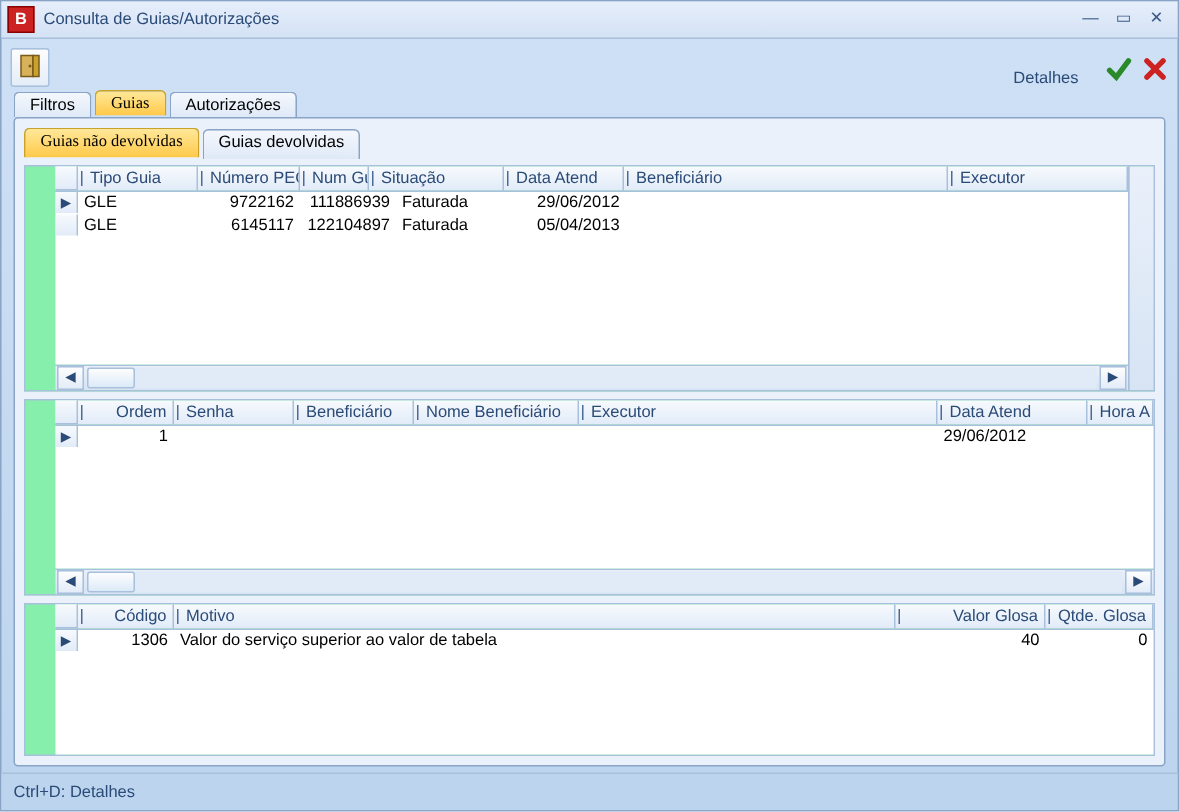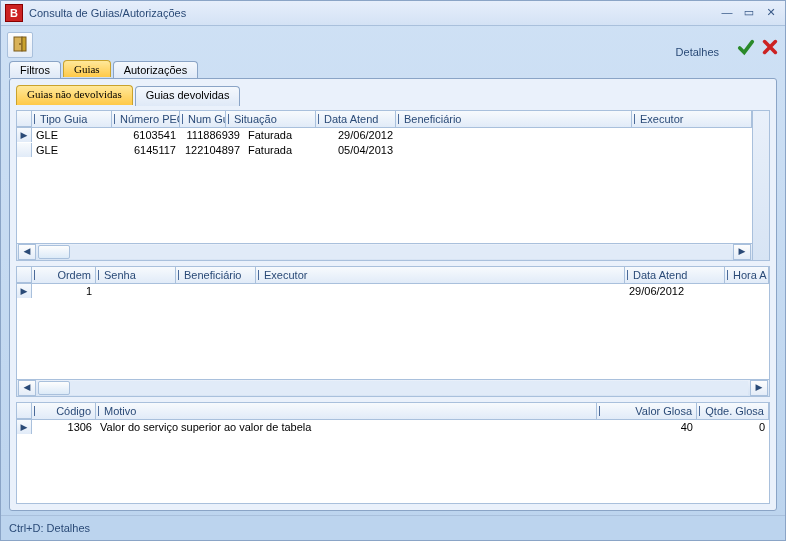--- a/index.html
+++ b/index.html
@@ -13,21 +13,21 @@
   .toolbar .tb-left{flex:1;display:flex;align-items:center;}
   .toolbar .tb-btn{width:24px;height:24px;border:1px solid #a9c0dc;background:linear-gradient(#fdfdfd,#e3ecf8);border-radius:2px;margin-right:4px;display:flex;align-items:center;justify-content:center;}
   .toolbar .details-link{color:#2a4a77;margin-right:12px;cursor:pointer;}
   .toolbar .ok-icon svg,.toolbar .cancel-icon svg{width:18px;height:18px;}
   .toolbar .ok-icon,.toolbar .cancel-icon{margin-left:6px;cursor:pointer;}
   .tabstrip{display:flex;align-items:center;padding:0 8px;height:20px;}
   .tab{padding:2px 10px;border:1px solid #8aa4c6;border-bottom:none;border-top-left-radius:4px;border-top-right-radius:4px;margin-right:2px;background:linear-gradient(#f4f8fd,#dfe9f7);cursor:pointer;position:relative;top:1px;}
   .tab.active{background:linear-gradient(#ffe89a,#ffc948);border-color:#c9a22c;font-weight:normal;top:0;z-index:2;font-family:Liberation Serif, serif;}
   .panel{flex:1;margin:0 8px 4px 8px;border:1px solid #8aa4c6;background:#eaf1fb;border-radius:3px;padding:6px;display:flex;flex-direction:column;gap:5px;box-sizing:border-box;overflow:hidden;}
   .subtabstrip{display:flex;height:20px;}
-  .grid{border:1px solid #a9c0dc;background:#fdba74;display:flex;flex-direction:column;}
+  .grid{border:1px solid #a9c0dc;background:#86efac;display:flex;flex-direction:column;padding-left:20px;}
   .grid-header{display:flex;background:linear-gradient(#f7fafd,#e1ebf8);border-bottom:1px solid #a9c0dc;}
   .gh-cell{border-right:1px solid #a9c0dc;padding:2px 4px;color:#2a4a77;white-space:nowrap;overflow:hidden;position:relative;box-sizing:border-box;}
   .gh-cell::before{content:"";position:absolute;left:2px;top:3px;bottom:3px;width:1px;background:#4a6a99;}
   .gh-cell{padding-left:8px;}
   .grid-body{flex:1;background:#fff;overflow:hidden;position:relative;}
   .grid-row{display:flex;border-bottom:1px solid transparent;}
   .gd-cell{padding:1px 4px;white-space:nowrap;overflow:hidden;box-sizing:border-box;}
   .row-indicator{width:14px;min-width:14px;background:linear-gradient(#f7fafd,#e1ebf8);border-right:1px solid #a9c0dc;text-align:center;color:#2a4a77;font-size:9px;line-height:14px;}
   .row-indicator.head{border-bottom:1px solid #a9c0dc;}
   .hscroll{height:16px;background:linear-gradient(#e9f0fa,#d7e4f4);border-top:1px solid #a9c0dc;display:flex;align-items:center;}
@@ -105,21 +105,21 @@
             <div class="gh-cell" style="width:46px">Num Guia</div>
             <div class="gh-cell" style="width:90px">Situação</div>
             <div class="gh-cell" style="width:80px">Data Atend</div>
             <div class="gh-cell" style="flex:1">Beneficiário</div>
             <div class="gh-cell" style="width:120px">Executor</div>
           </div>
           <div class="grid-body">
             <div class="grid-row">
               <div class="row-indicator">▶</div>
               <div class="gd-cell" style="width:80px">GLE</div>
-              <div class="gd-cell num" style="width:68px">6103541</div>
+              <div class="gd-cell num" style="width:68px">9722162</div>
               <div class="gd-cell num" style="width:64px">111886939</div>
               <div class="gd-cell" style="width:90px">Faturada</div>
               <div class="gd-cell" style="width:80px">29/06/2012</div>
               <div class="gd-cell" style="flex:1"></div>
               <div class="gd-cell" style="width:120px"></div>
             </div>
             <div class="grid-row">
               <div class="row-indicator"></div>
               <div class="gd-cell" style="width:80px">GLE</div>
               <div class="gd-cell num" style="width:68px">6145117</div>
@@ -143,20 +143,21 @@
     </div>
 
     <div class="grid" style="height:130px">
       <div class="grid-wrap">
         <div class="grid-inner">
           <div class="grid-header">
             <div class="row-indicator head"></div>
             <div class="gh-cell num" style="width:64px">Ordem</div>
             <div class="gh-cell" style="width:80px">Senha</div>
             <div class="gh-cell" style="width:80px">Beneficiário</div>
+            <div class="gh-cell" style="width:110px">Nome Beneficiário</div>
             <div class="gh-cell" style="flex:1">Executor</div>
             <div class="gh-cell" style="width:100px">Data Atend</div>
             <div class="gh-cell" style="width:44px">Hora A</div>
           </div>
           <div class="grid-body">
             <div class="grid-row">
               <div class="row-indicator">▶</div>
               <div class="gd-cell num" style="width:64px">1</div>
               <div class="gd-cell" style="width:80px"></div>
               <div class="gd-cell" style="width:80px"></div>

